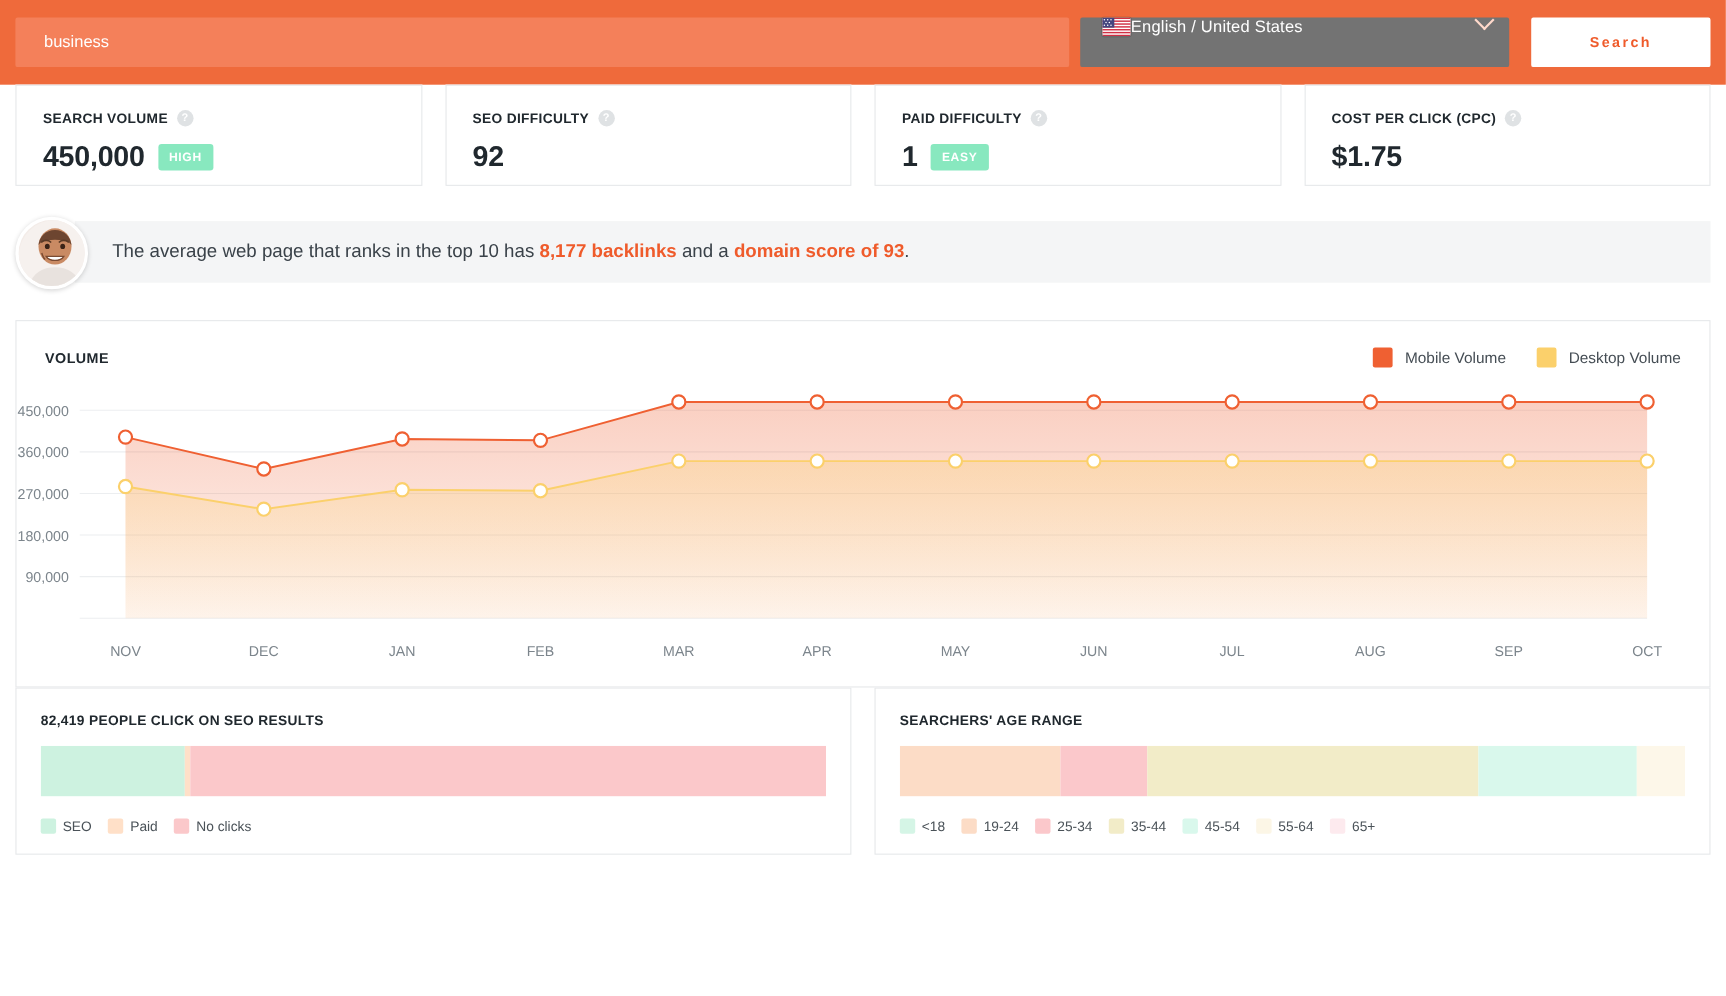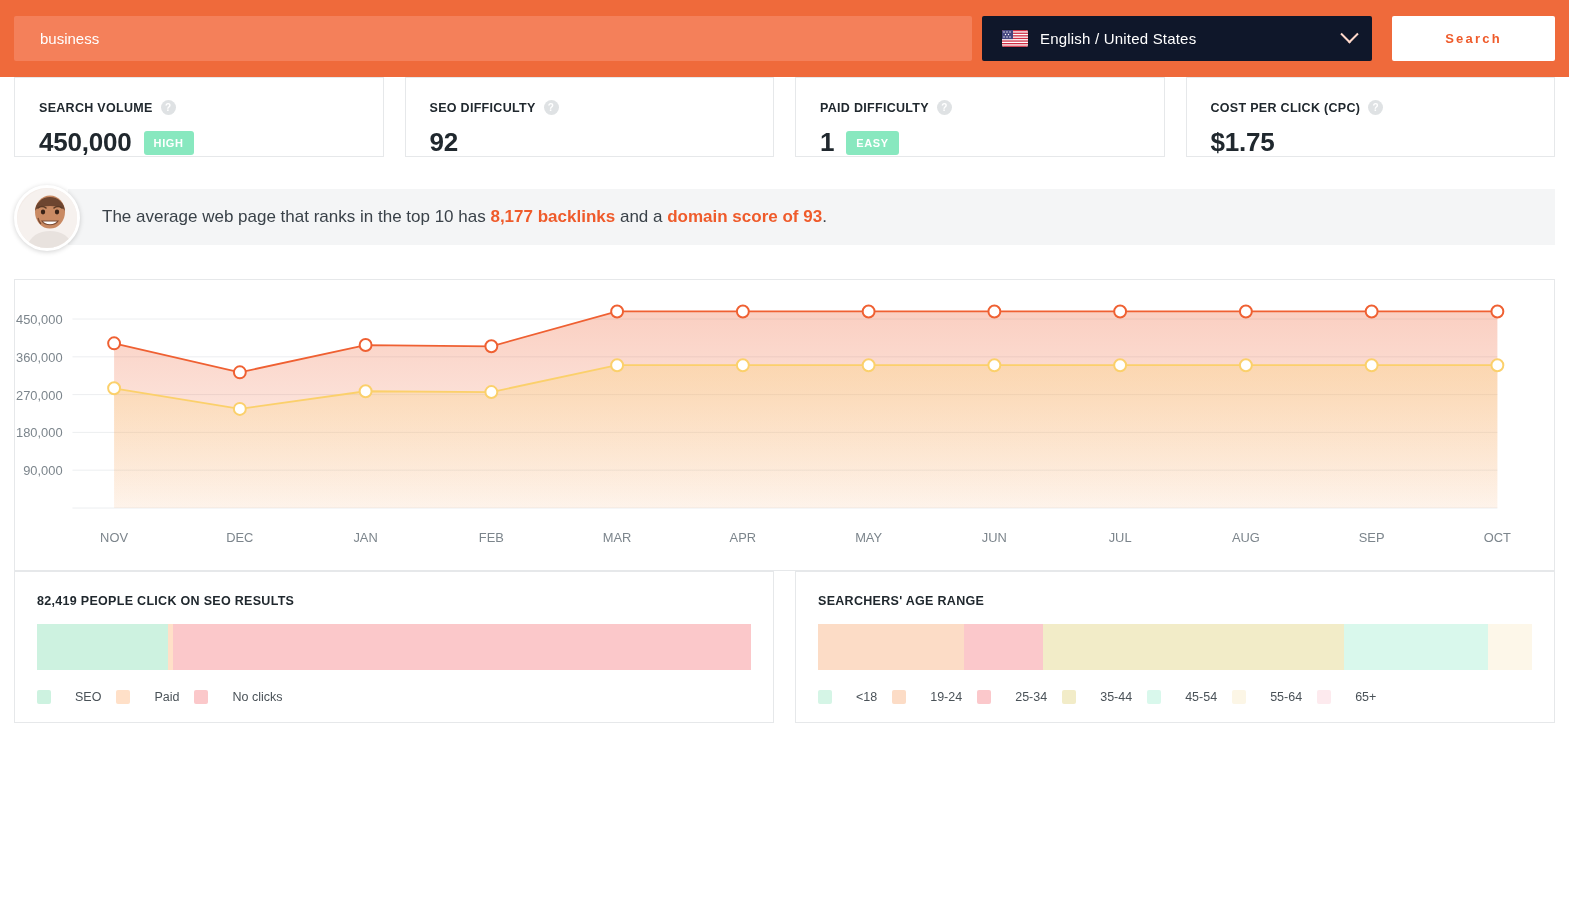--- a/index.html
+++ b/index.html
@@ -28,24 +28,23 @@
     color: #ffffff;
     font-size: 15px;
     font-family: "Liberation Sans", sans-serif;
     padding: 0 26px;
     border-radius: 2px;
   }
   .search-input::placeholder { color: #ffe2d8; }
   .lang-select {
     width: 390px;
     height: 45px;
-    background: #0f172a;
+    background: #737373;
     display: flex;
-    align-items: center;
-    gap: 12px;
+    align-items: flex-start;
     padding: 0 16px 0 20px;
     margin-left: 10px;
     border-radius: 2px;
     cursor: pointer;
   }
   .flag {
     width: 26px; height: 17px;
     border-radius: 2px;
     overflow: hidden;
     flex: 0 0 auto;
@@ -85,21 +84,21 @@
     font-size: 24px;
     color: #20282e;
     font-weight: bold;
   }
   .page-title .kw { font-weight: normal; color: #2b3238; }
 
   
   .cards { display: flex; gap: 21px; }
   .card {
     flex: 1 1 0;
-    height: 80px;
+    height: 92px;
     background: #fff;
     border: 1px solid #e6e8ea;
     padding: 22px 24px 0 24px;
   }
   .card-head {
     display: flex; align-items: center; gap: 8px;
     font-size: 12.5px; font-weight: bold; color: #20282e;
     letter-spacing: .3px;
   }
   .help {
@@ -173,21 +172,21 @@
     flex: 1 1 0;
     background: #fff;
     border: 1px solid #e6e8ea;
     padding: 22px 22px 18px 22px;
     min-height: 135px;
   }
   .bpanel-title { font-size: 12.5px; font-weight: bold; color: #20282e; letter-spacing: .3px; }
   .stacked { display: flex; height: 46px; margin-top: 16px; overflow: hidden; }
   .seg { height: 100%; }
   .blegend { display: flex; align-items: center; gap: 7px; margin-top: 20px; flex-wrap: wrap; }
-  .blegend-item { display: flex; align-items: center; gap: 24px; margin-right: 8px; }
+  .blegend-item { display: flex; align-items: center; gap: 6px; margin-right: 8px; }
   .bsw { width: 14px; height: 14px; border-radius: 2px; }
   .blegend-label { font-size: 12.5px; color: #4a5258; }
 </style>
 </head>
 <body>
 
 <div class="searchbar">
   <input class="search-input" value="business" placeholder="Enter a keyword" style="">
   <div class="lang-select">
     <span class="flag">
@@ -287,20 +286,33 @@
       </svg>
     </div>
     <div class="insight-box">
       <div class="insight-text">
         <span>The average web page that ranks in the top 10 has </span><b>8,177 backlinks</b><span> and a </span><b>domain score of 93</b><span>.</span>
       </div>
     </div>
   </div>
 
   <div class="panel">
+    <div class="panel-head">
+      <div class="panel-title">VOLUME</div>
+      <div class="legend">
+        <div class="legend-item">
+          <span class="sw" style="background:#ef6032"></span>
+          <span class="legend-label">Mobile Volume</span>
+        </div>
+        <div class="legend-item">
+          <span class="sw" style="background:#fbd06b"></span>
+          <span class="legend-label">Desktop Volume</span>
+        </div>
+      </div>
+    </div>
     <div class="chart-wrap">
       <svg class="chart-svg" id="chart" viewBox="0 0 1539 290" preserveAspectRatio="none">
           <defs>
             <linearGradient id="gm" x1="0" y1="0" x2="0" y2="1">
               <stop offset="0" stop-color="#ef6032" stop-opacity="0.30"></stop>
               <stop offset="1" stop-color="#ef6032" stop-opacity="0.06"></stop>
             </linearGradient>
             <linearGradient id="gd" x1="0" y1="0" x2="0" y2="1">
               <stop offset="0" stop-color="#fbd06b" stop-opacity="0.30"></stop>
               <stop offset="1" stop-color="#fbd06b" stop-opacity="0.06"></stop>

